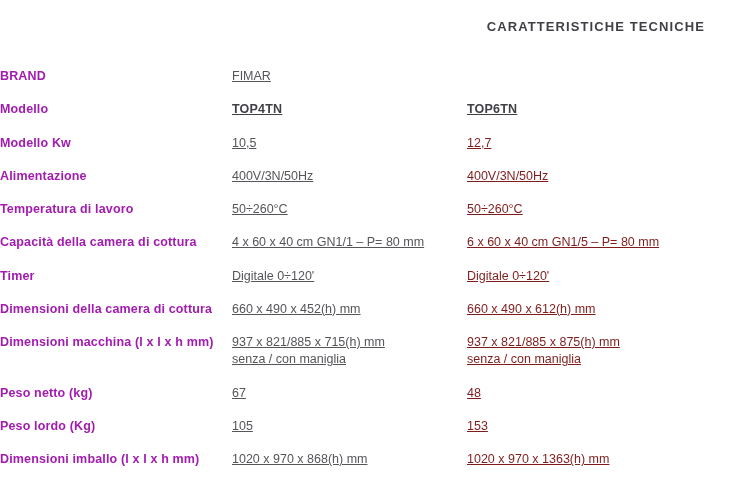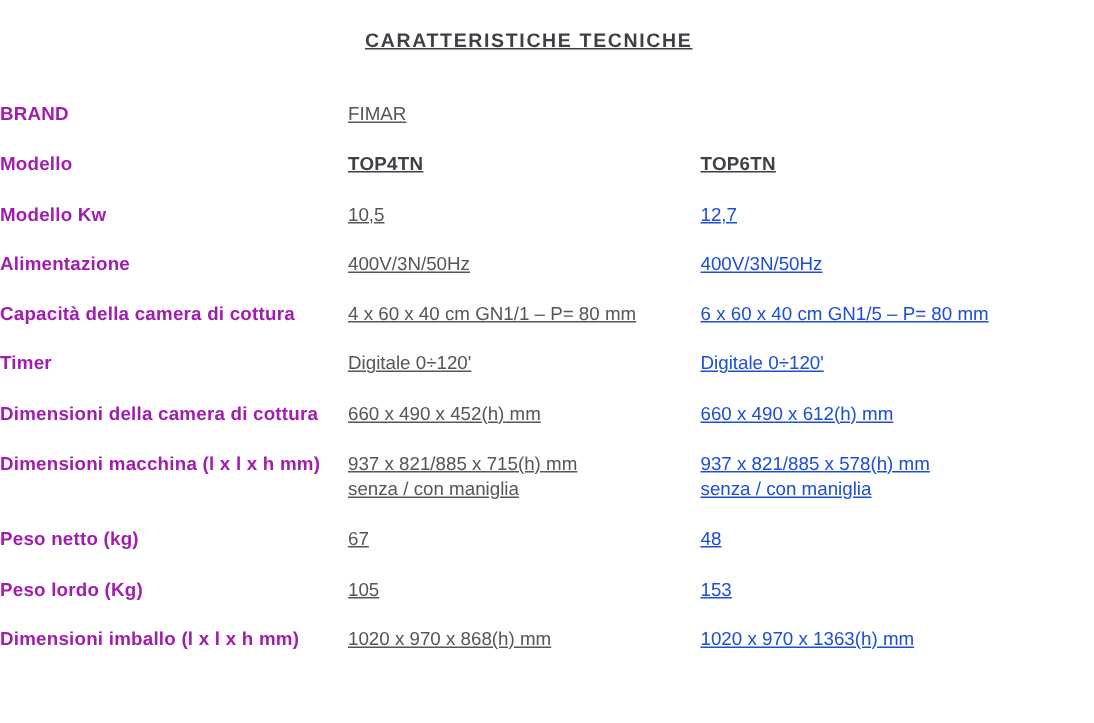--- a/index.html
+++ b/index.html
@@ -14,28 +14,27 @@
     color: #4a4a4a;
     overflow: hidden;
   }
   .sheet {
     position: relative;
     width: 729px;
     height: 482px;
     box-sizing: border-box;
   }
   .title {
-    text-align: center;
+    text-align: right;
     font-size: 13px;
     font-weight: bold;
     letter-spacing: 1.1px;
     color: #3f3f46;
     padding-top: 19px;
     padding-right: 24px;
-    text-decoration: underline;
   }
   table.spec {
     border-collapse: collapse;
     width: 100%;
     margin-top: 34px;
     table-layout: fixed;
   }
   table.spec td {
     vertical-align: top;
     padding: 0 0 16px 0;
@@ -47,21 +46,21 @@
     padding-left: 26px;
     color: #a21caf;
     font-weight: bold;
     letter-spacing: 0.15px;
   }
   td.col1 {
     width: 235px;
     color: #55565a;
   }
   td.col2 {
-    color: #1d4ed8;
+    color: #7f1d1d;
   }
   tr.head td.col1,
   tr.head td.col2 {
     font-weight: bold;
     color: #3f3f46;
     letter-spacing: 0.2px;
   }
   .sub {
     display: block;
     text-decoration: underline;
@@ -104,20 +103,29 @@
         <tr>
           <td class="label">Alimentazione</td>
           <td class="col1">
             <span class="sub">400V/3N/50Hz</span>
           </td>
           <td class="col2">
             <span class="sub">400V/3N/50Hz</span>
           </td>
         </tr>
         <tr>
+          <td class="label">Temperatura di lavoro</td>
+          <td class="col1">
+            <span class="sub">50÷260°C</span>
+          </td>
+          <td class="col2">
+            <span class="sub">50÷260°C</span>
+          </td>
+        </tr>
+        <tr>
           <td class="label">Capacità della camera di cottura</td>
           <td class="col1">
             <span class="sub">4 x 60 x 40 cm GN1/1 – P= 80 mm</span>
           </td>
           <td class="col2">
             <span class="sub">6 x 60 x 40 cm GN1/5 – P= 80 mm</span>
           </td>
         </tr>
         <tr>
           <td class="label">Timer</td>
@@ -137,21 +145,21 @@
             <span class="sub">660 x 490 x 612(h) mm</span>
           </td>
         </tr>
         <tr>
           <td class="label">Dimensioni macchina (l x l x h mm)</td>
           <td class="col1">
             <span class="sub">937 x 821/885 x 715(h) mm</span>
             <span class="sub">senza / con maniglia</span>
           </td>
           <td class="col2">
-            <span class="sub">937 x 821/885 x 578(h) mm</span>
+            <span class="sub">937 x 821/885 x 875(h) mm</span>
             <span class="sub">senza / con maniglia</span>
           </td>
         </tr>
         <tr>
           <td class="label">Peso netto (kg)</td>
           <td class="col1">
             <span class="sub">67</span>
           </td>
           <td class="col2">
             <span class="sub">48</span>

